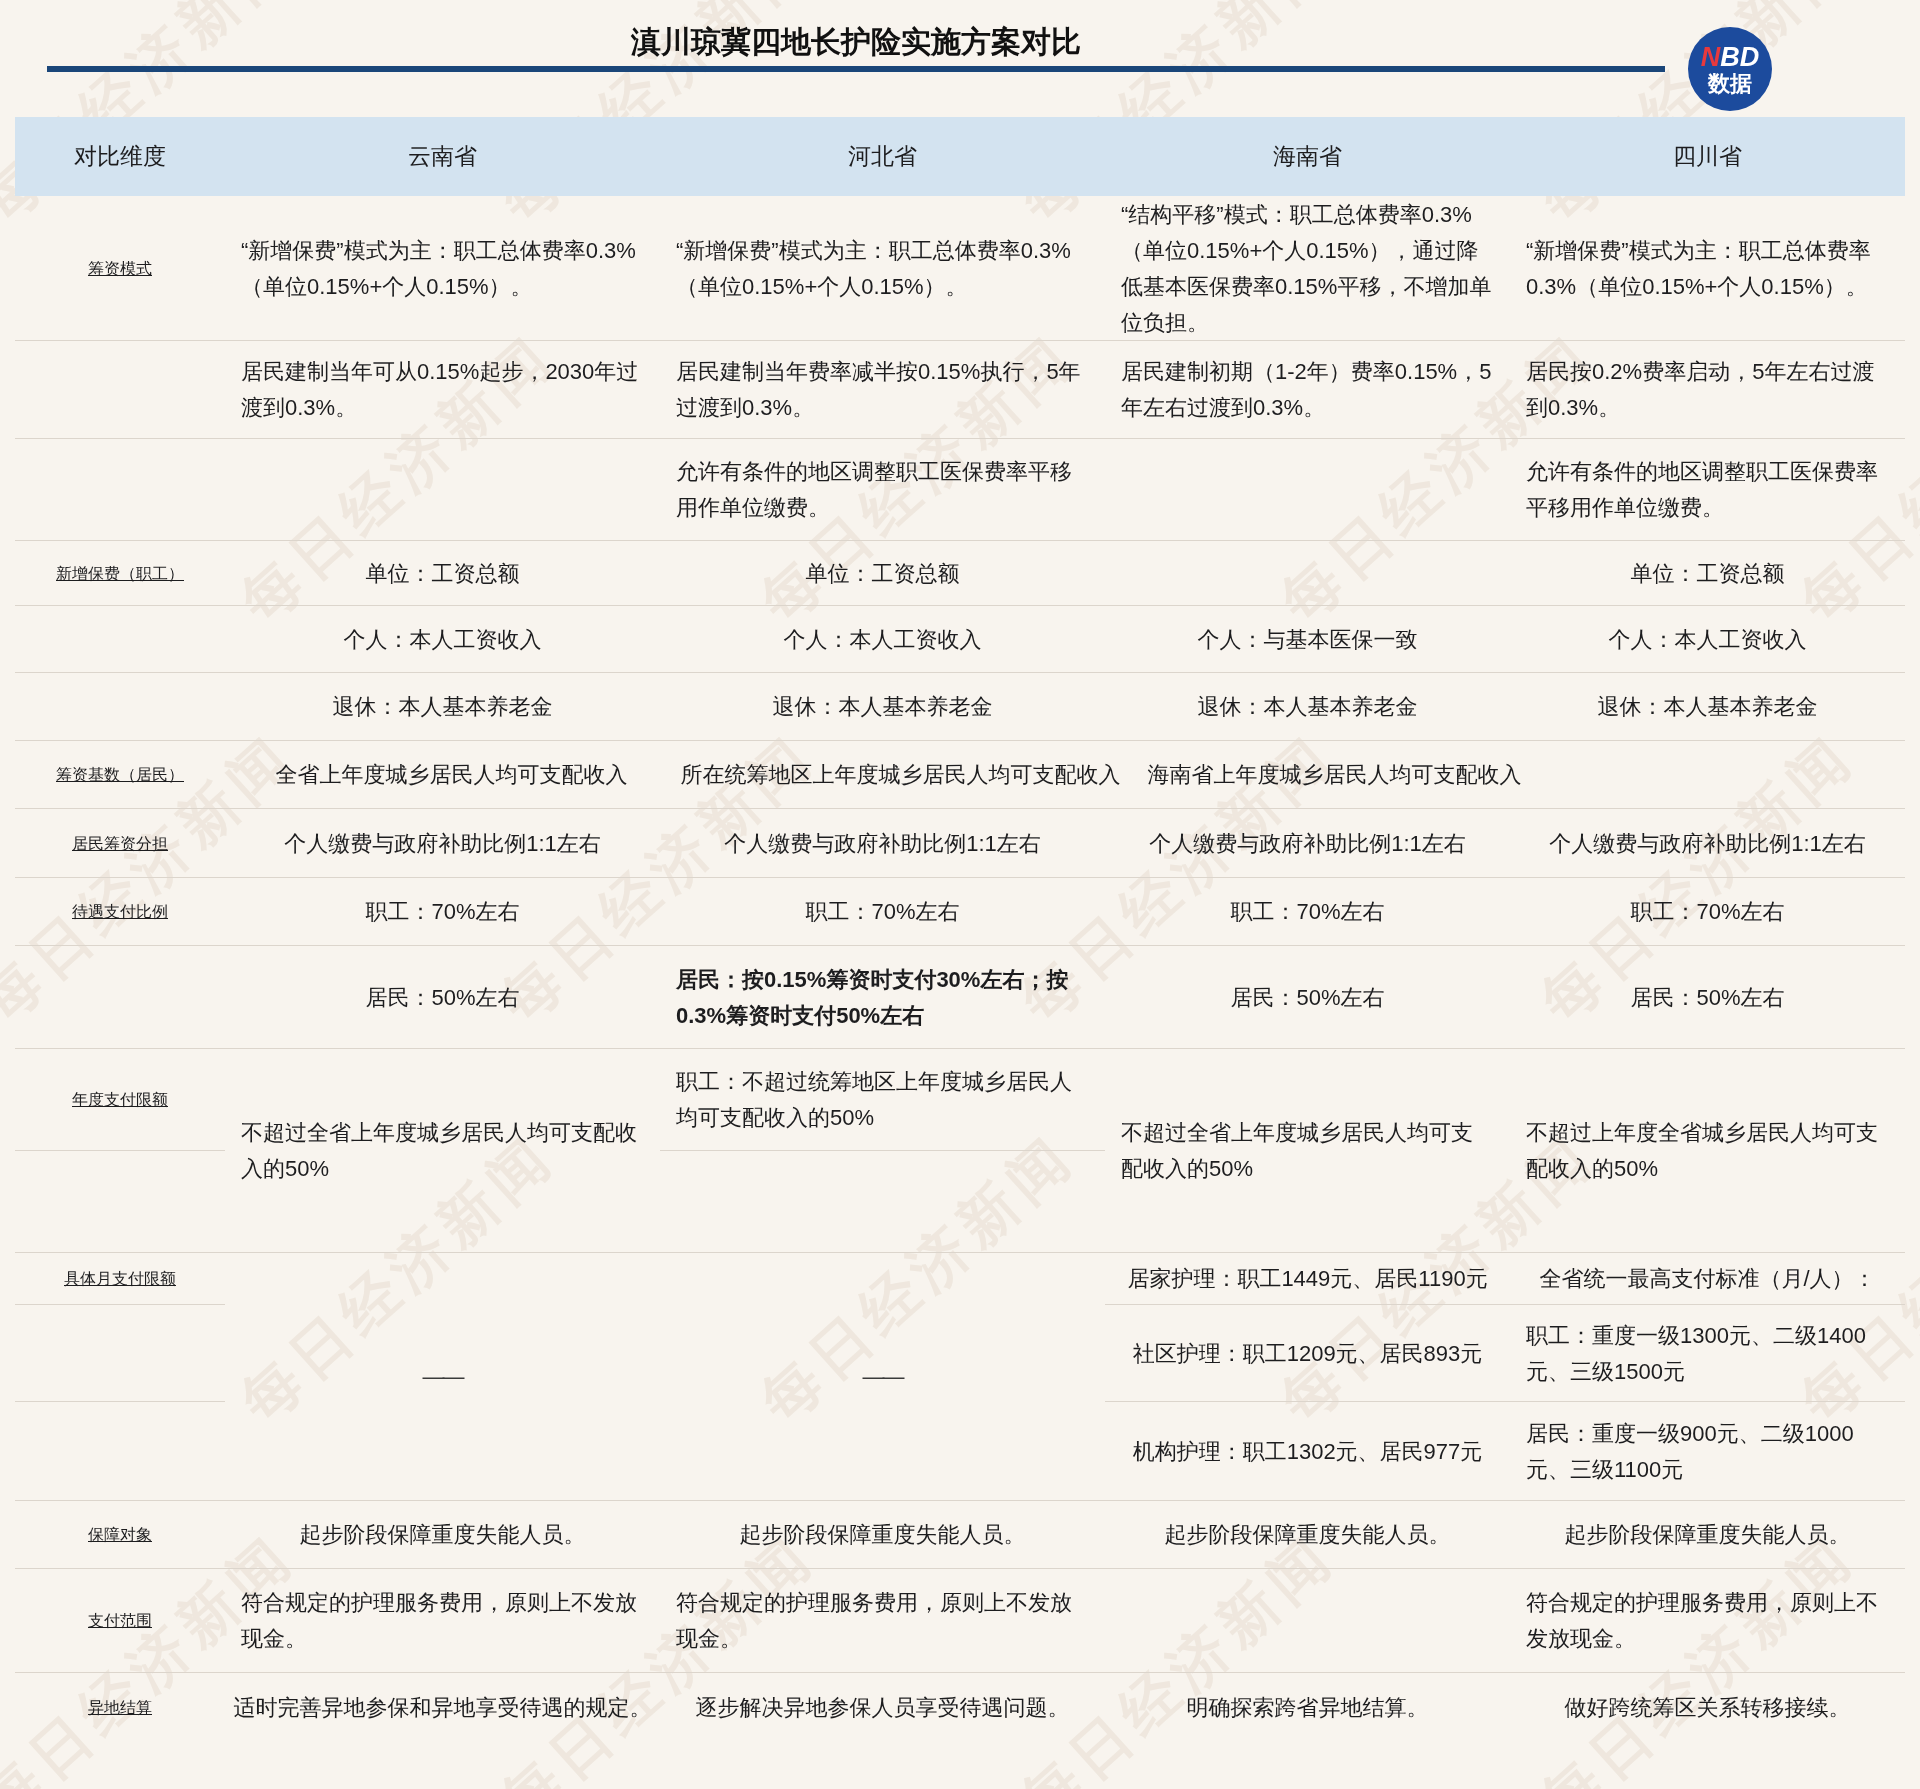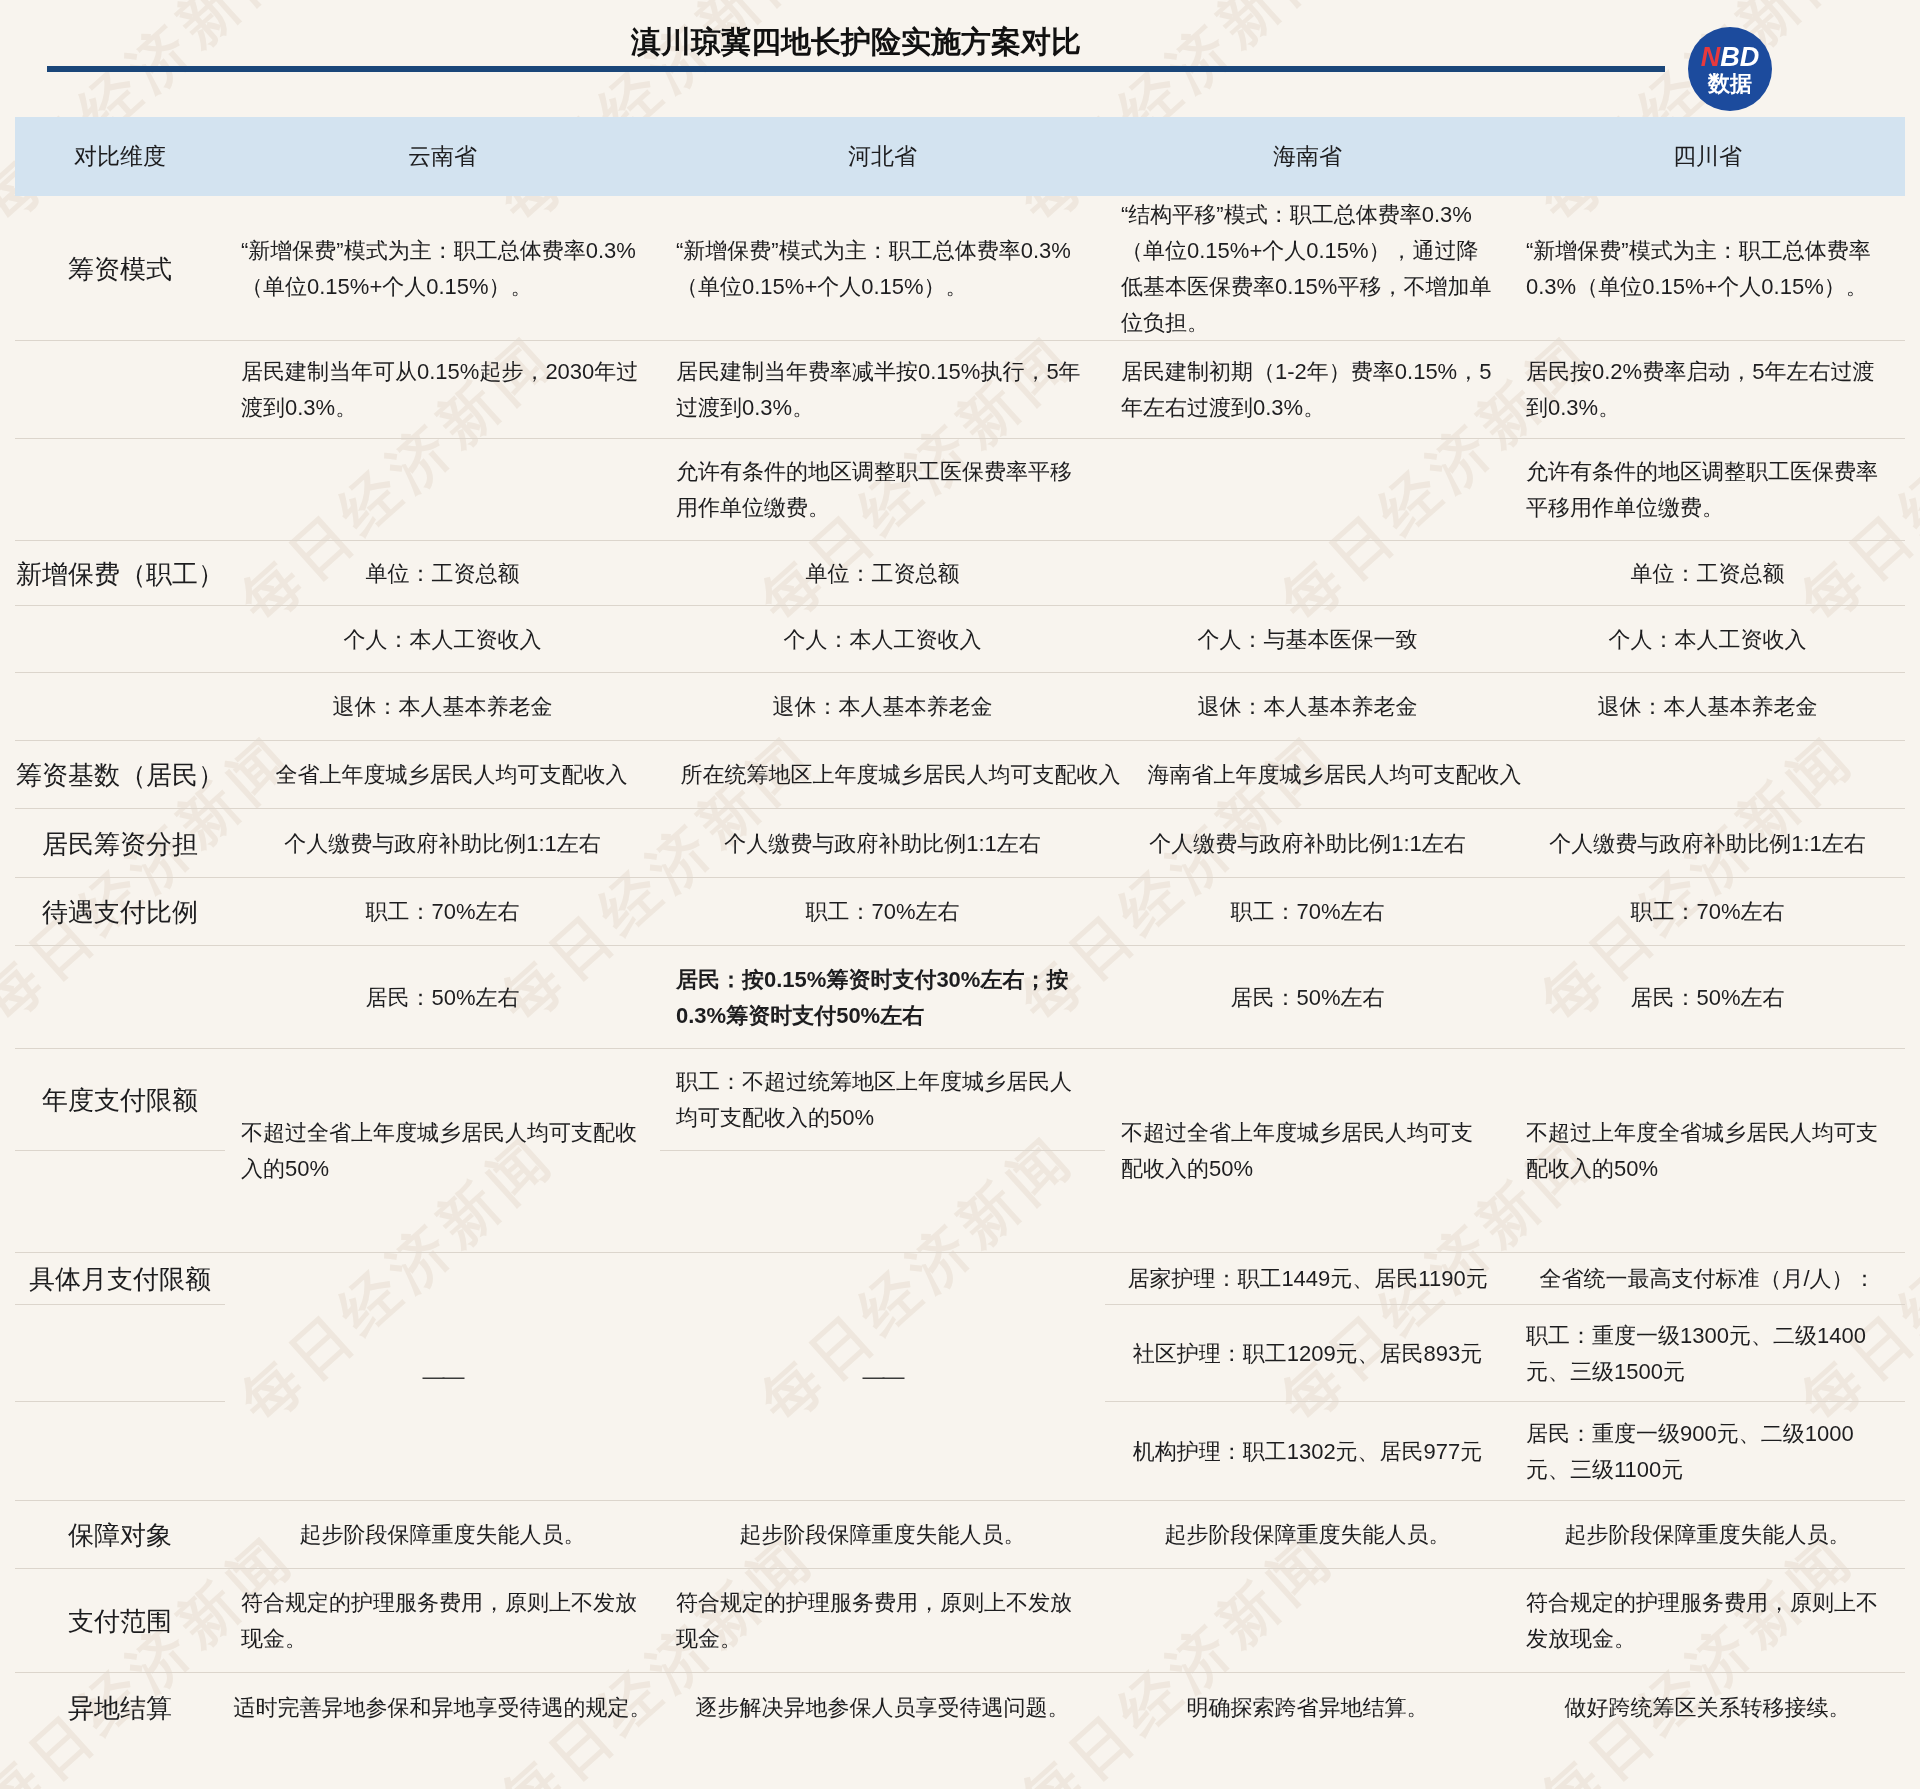--- a/index.html
+++ b/index.html
@@ -38,21 +38,21 @@
   .thead .hcell{text-align:center;font-size:23px;white-space:nowrap;}
   .section{
     position:relative;display:grid;
     grid-template-columns:210px 435px 445px 405px 395px;
   }
   .cell{
     box-sizing:border-box;display:flex;align-items:center;justify-content:center;
     padding:4px 16px;font-size:22px;line-height:36px;text-align:center;white-space:nowrap;
   }
   .cell.left{white-space:normal;justify-content:flex-start;text-align:left;}
-  .cell.lbl{font-size:26px;white-space:nowrap;}
+  .cell.lbl{font-size:16px;white-space:nowrap;text-decoration:underline;}
   .cell.dash{color:#3a3a3a;letter-spacing:-2px;}
   .divider{position:absolute;height:1px;background:#dcd5cc;}
 </style>
 </head>
 <body>
 
 <div class="wm-layer" id="wm-layer">
     <div class="wm" style="left: -60px; top: 40px;">每日经济新闻</div>
     <div class="wm" style="left: 460px; top: 40px;">每日经济新闻</div>
     <div class="wm" style="left: 980px; top: 40px;">每日经济新闻</div>

